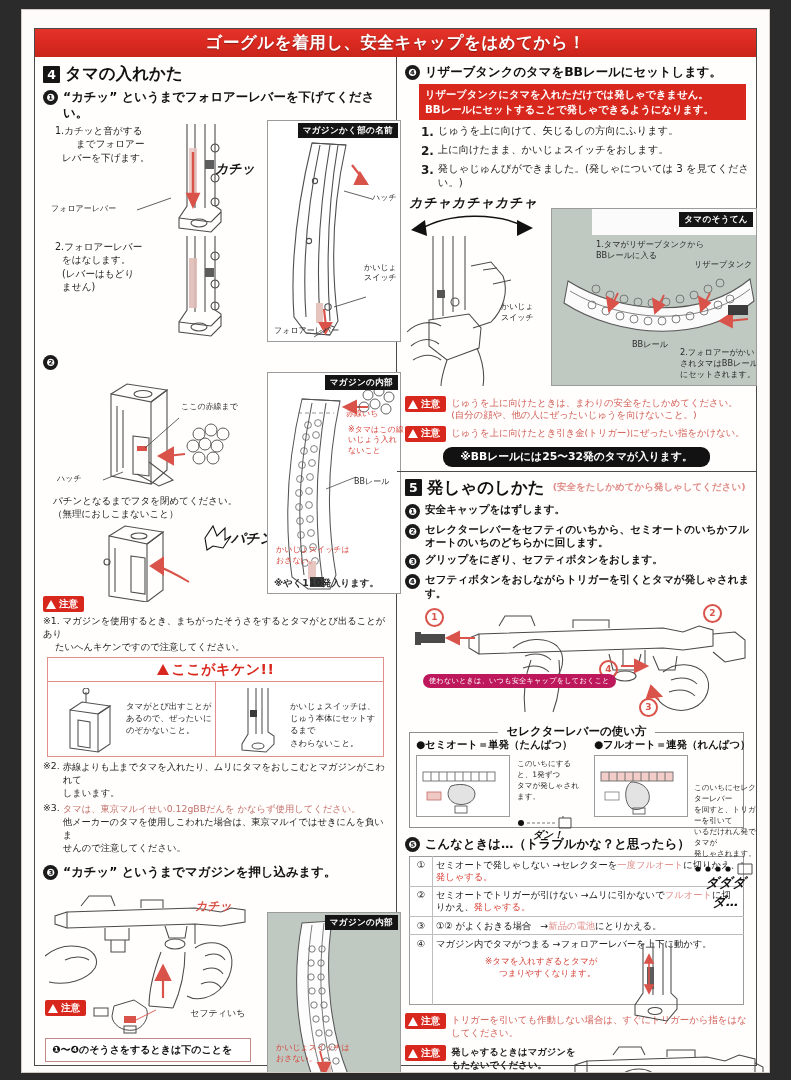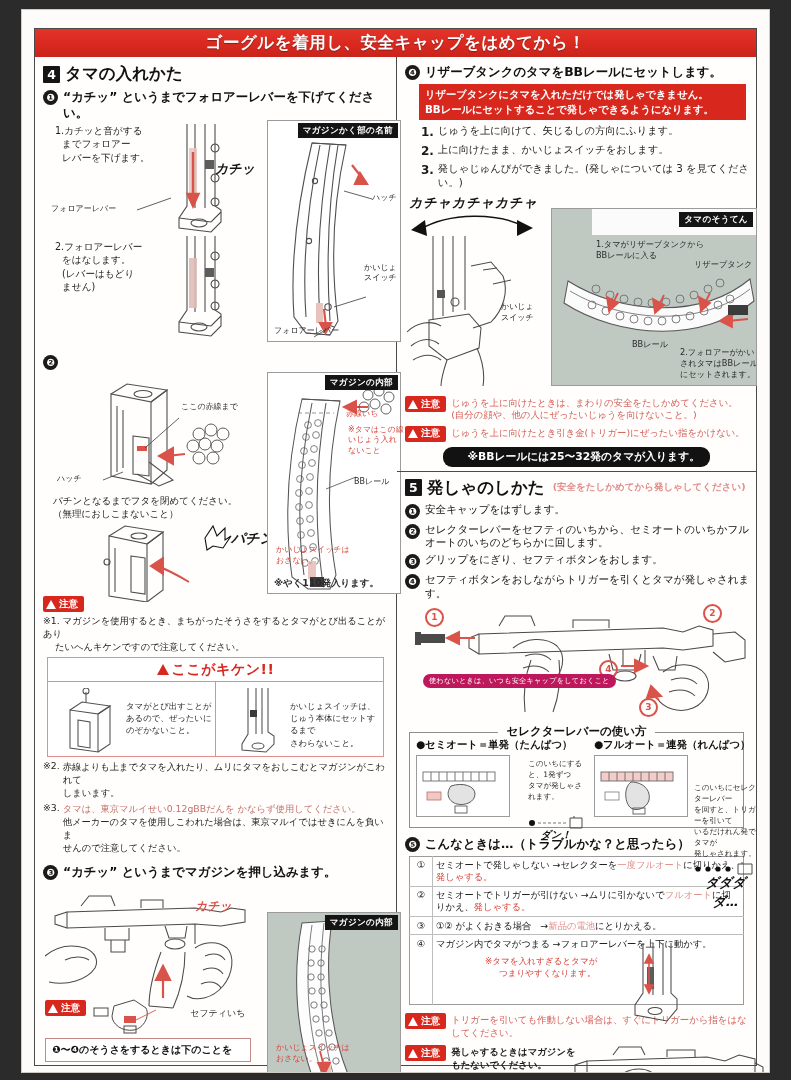--- a/index.html
+++ b/index.html
@@ -41,21 +41,21 @@
   .sec-title{font-size:16.5px;font-weight:bold;color:#111;letter-spacing:0;}
   .sec-sub{font-size:9.5px;color:#e08d89;font-weight:bold;margin-left:3px;}
 
   .step{display:flex;gap:5px;margin:4px 0 2px 2px;align-items:flex-start;}
   .step-num{
     display:inline-flex;align-items:center;justify-content:center;
     width:15px;height:15px;border-radius:50%;background:#1a1a1a;color:#fff;
     font-size:10px;font-weight:bold;flex:0 0 auto;margin-top:1px;
   }
   .step-txt{font-size:12.4px;color:#111;line-height:1.25;font-weight:bold;}
-  .step-txt.small{font-size:10.6px;font-weight:normal;}
+  .step-txt.small{font-size:10.6px;font-weight:bold;}
 
   .num-item{display:flex;gap:4px;font-size:10.3px;line-height:1.35;color:#1b1b1b;margin:3px 0 0 18px;}
   .num-item .n{font-weight:bold;font-size:12px;flex:0 0 auto;}
 
   
   .fig{position:relative;border:1px solid #9b9b9b;background:#fff;box-sizing:border-box;}
   .fig-label{
     position:absolute;background:#141414;color:#fff;font-size:8.6px;
     padding:1.5px 5px;font-weight:bold;letter-spacing:.3px;white-space:nowrap;
   }
@@ -97,21 +97,21 @@
   .danger-cell{flex:1;position:relative;height:74px;}
   .danger-cell+.danger-cell{border-left:1px solid #e08f8a;}
 
   
   .redbar{
     background:#d8271d;color:#fff;font-size:10.3px;font-weight:bold;line-height:1.45;
     padding:3px 6px;margin:4px 4px 4px 16px;
   }
   .blackpill{
     display:block;background:#121212;color:#fff;font-size:10.8px;font-weight:bold;
-    text-align:right;border-radius:9px;padding:3px 10px;margin:5px 40px 3px 40px;
+    text-align:center;border-radius:9px;padding:3px 10px;margin:5px 40px 3px 40px;
   }
   .smallredtag{
     display:inline-block;background:#be185d;color:#fff;font-size:7.2px;
     padding:2px 6px;border-radius:7px;letter-spacing:.2px;
   }
 
   
   .selpanel{position:relative;border:1px solid #8d8d8d;margin:14px 6px 0 6px;height:96px;box-sizing:border-box;}
   .selpanel-title{
     position:absolute;top:-9px;left:50%;transform:translateX(-50%);
@@ -156,21 +156,21 @@
 
      <div class="step">
        <span class="step-num">❶</span>
        <span class="step-txt">“カチッ” というまでフォロアーレバーを下げてください。</span>
      </div>
 
      <div style="position:relative;height:240px;margin-top:2px;">
 
        <div style="position:absolute;left:14px;top:2px;font-size:9.6px;line-height:1.4;color:#1c1c1c;">
          <div>1.カチッと音がする</div>
-         <div style="margin-left:7px">までフォロアー</div>
+         <div style="margin-left:21px">までフォロアー</div>
          <div style="margin-left:7px">レバーを下げます。</div>
        </div>
 
        <div class="art" style="left:108px;top:0px;">
          <svg width="112" height="112" viewBox="0 0 112 112">
            <g fill="none" stroke="#4c4c4c" stroke-width="1.1">
              <path d="M38 2 L38 84 L30 96 L30 106 L62 110 L72 100 L72 88 L66 84 L66 2"></path>
              <path d="M46 2 L46 86"></path>
                   <path d="M56 2 L56 86"></path>
              <path d="M30 96 L62 100 L72 90"></path>
@@ -778,21 +778,21 @@
               <span>4</span>
             </div>
        <div class="smallredtag" style="position:absolute;left:20px;top:72px;">使わないときは、いつも安全キャップをしておくこと</div>
      </div>
 
      <div class="selpanel">
        <div class="selpanel-title">セレクターレバーの使い方</div>
 
        <div class="mode" style="left:6px;">
          <div class="mt">●セミオート＝単発（たんぱつ）</div>
-         <div style="display:flex;gap:18px;">
+         <div style="display:flex;gap:7px;">
            <div class="modebox">
              <svg width="92" height="60" viewBox="0 0 92 60">
                <g fill="none" stroke="#6a6a6a" stroke-width=".9">
                  <rect x="6" y="16" width="72" height="9"></rect>
                  <path d="M14 16 L14 25 M22 16 L22 25 M30 16 L30 25 M38 16 L38 25 M46 16 L46 25 M54 16 L54 25 M62 16 L62 25 M70 16 L70 25"></path>
                </g>
                <rect x="10" y="36" width="14" height="8" fill="#f0c9c5" stroke="#c06b64" stroke-width=".8"></rect>
                <path d="M34 30 C46 26 58 30 58 38 C58 46 48 50 40 48 C32 46 28 38 34 30 Z" fill="#e3e3e3" stroke="#5a5a5a" stroke-width="1"></path>
                <rect x="38" y="50" width="12" height="7" fill="none" stroke="#5a5a5a" stroke-width=".9"></rect>
              </svg>

